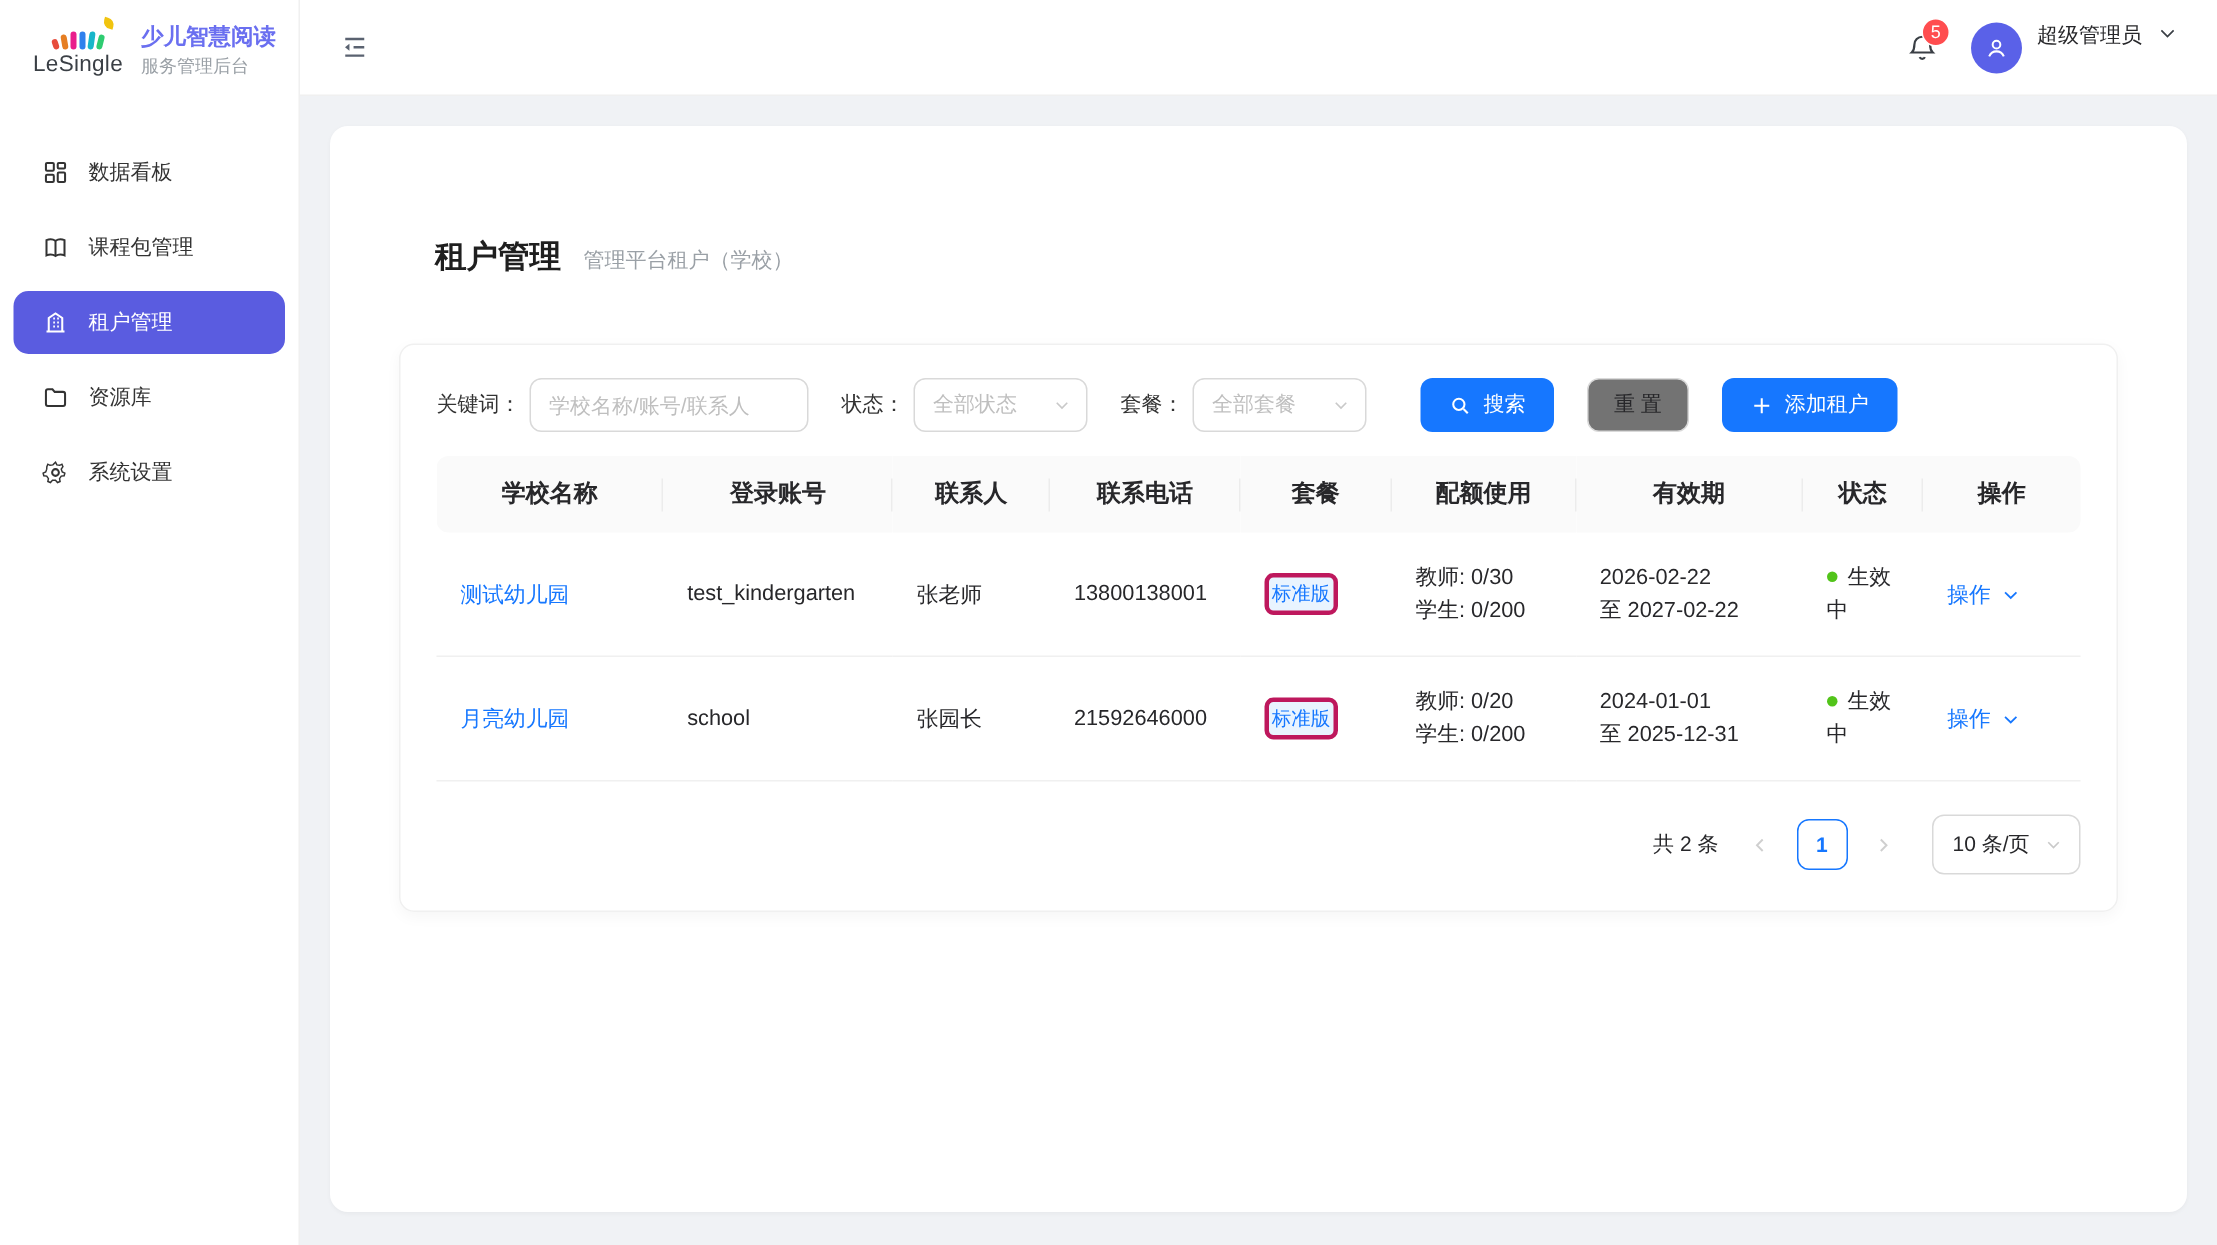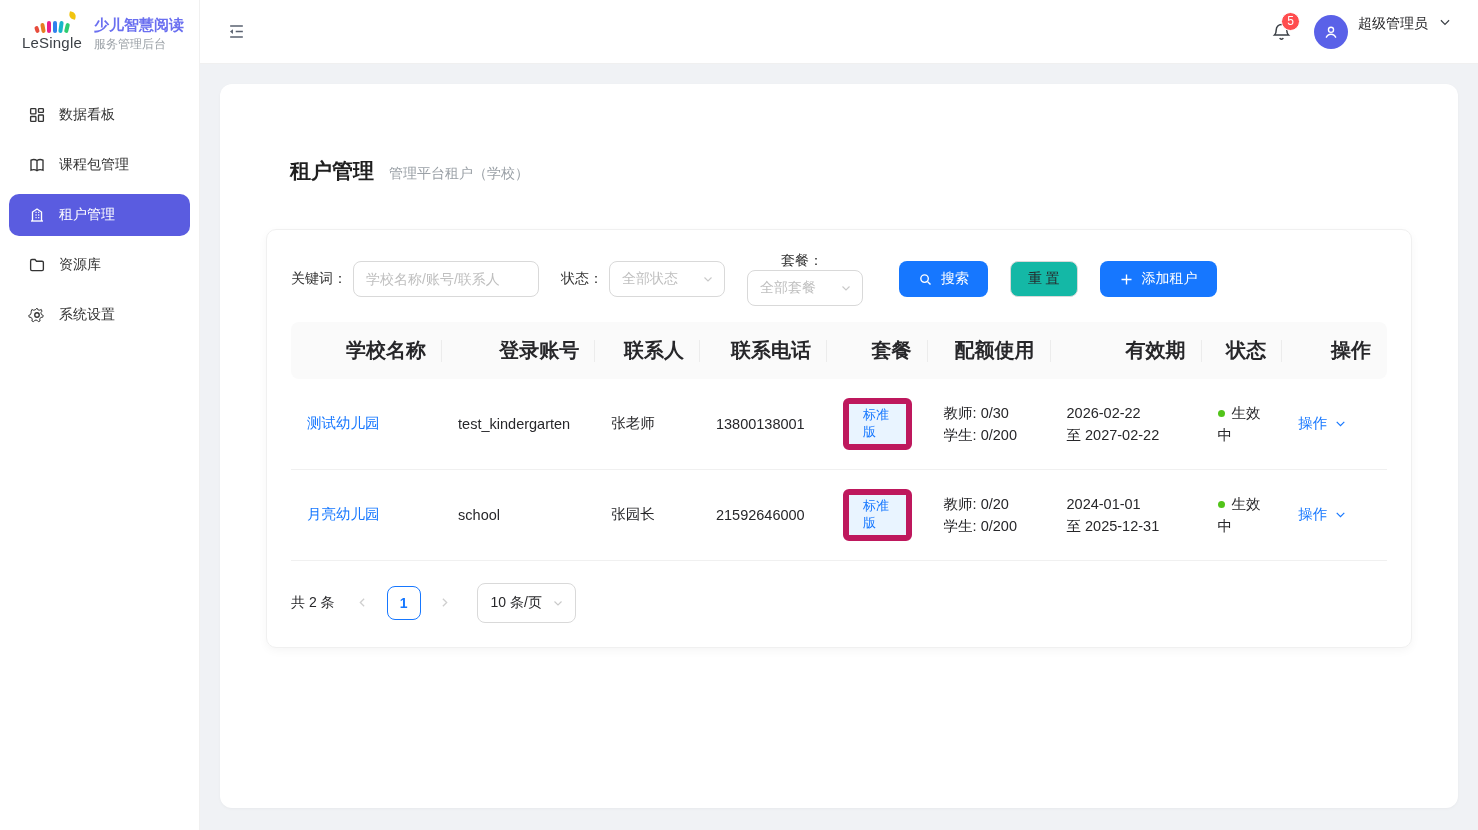--- a/index.html
+++ b/index.html
@@ -52,38 +52,38 @@
   
   .filter-row { display:flex; align-items:center; margin-bottom:16px; }
   .f-label { color:#333; margin-right:6px; white-space:nowrap; }
   .f-input { width:186px; height:36px; border:1px solid #d9d9d9; border-radius:8px; padding:0 12px; font-size:14px; color:#27272a; outline:none; font-family:inherit; }
   .f-input::placeholder { color:#bfbfbf; }
   .f-group { display:flex; align-items:center; margin-right:22px; }
   .f-select { width:116px; height:36px; border:1px solid #d9d9d9; border-radius:8px; padding:0 10px 0 12px; display:flex; align-items:center; justify-content:space-between; color:#bfbfbf; cursor:pointer; background:#fff; }
   .f-select .caret-sm { color:#c9c9c9; }
   .btn { height:36px; border-radius:8px; border:none; display:inline-flex; align-items:center; justify-content:center; gap:8px; font-size:14px; cursor:pointer; font-family:inherit; }
   .btn-primary { background:#1677ff; color:#fff; padding:0 19px; }
-  .btn-default { background:#14b8a6; color:#27272a; border:1px solid #d9d9d9; padding:16px 17px;font-family:Liberation Serif, serif; } .ml22 { margin-left:22px; }
+  .btn-default { background:#737373; color:#27272a; border:1px solid #d9d9d9; padding:16px 17px; } .ml22 { margin-left:22px; }
 
   
   table { width:100%; border-collapse:collapse; table-layout:fixed; }
-  thead th { background:#fafafa; text-align:right; font-weight:700; font-size:20px; color:#27272a; padding:15px 16px; position:relative; }
+  thead th { background:#fafafa; text-align:center; font-weight:700; font-size:16px; color:#27272a; padding:15px 16px; position:relative; }
   thead th:first-child { border-radius:8px 0 0 8px; }
   thead th:last-child { border-radius:0 8px 8px 0; }
   thead th:not(:last-child)::after { content:""; position:absolute; right:0; top:50%; transform:translateY(-50%); width:1px; height:22px; background:#ececec; }
   tbody td { padding:19px 16px; border-bottom:1px solid #f0f0f0; font-size:14.5px; color:#27272a; vertical-align:middle; }
   .link { color:#1677ff; cursor:pointer; text-decoration:none; }
-  .tag-plan { display:inline-block; padding:3px 14px; font-size:13px; color:#1677ff; background:#e9f4ff; border:6px solid #be185d; border-radius:6px; line-height:1.3; }
+  .tag-plan { display:inline-block; padding:3px 2px; font-size:13px; color:#1677ff; background:#e9f4ff; border:3px solid #be185d; border-radius:6px; line-height:1.3; }
   .two-line div { line-height:22px; }
   .status-cell { display:inline-block; max-width:56px; line-height:22px; }
   .dot { display:inline-block; width:7px; height:7px; border-radius:50%; background:#52c41a; margin-right:7px; position:relative; top:-1px; }
   .op-link { color:#1677ff; display:inline-flex; align-items:center; gap:7px; cursor:pointer; white-space:nowrap; }
 
   
-  .pager { display:flex; align-items:center; justify-content:flex-start; margin-top:22px; gap:10px; }
+  .pager { display:flex; align-items:center; justify-content:flex-end; margin-top:22px; gap:10px; }
   .pager-total { color:#27272a; margin-right:4px; }
   .pg-arrow { width:28px; height:32px; display:flex; align-items:center; justify-content:center; color:#cfcfcf; cursor:pointer; }
   .pg-num { width:34px; height:34px; border:1px solid #1677ff; color:#1677ff; border-radius:8px; display:flex; align-items:center; justify-content:center; font-weight:600; background:#fff; cursor:pointer; }
   .pg-size { height:40px; border:1px solid #d9d9d9; border-radius:8px; background:#fff; display:flex; align-items:center; gap:10px; padding:0 11px 0 13px; color:#27272a; cursor:pointer; margin-left:8px; }
   .pg-size .caret-sm { color:#c9c9c9; }
   svg { display:block; }
 </style>
 </head>
 <body>
 
@@ -216,21 +216,21 @@
               <span class="f-label">状态：</span>
               <div class="f-select">
                 <span>全部状态</span>
                 <span class="caret-sm">
                   <svg viewBox="0 0 24 24" width="12" height="12" fill="none" stroke="currentColor" stroke-width="2.2">
                       <path d="M5 9l7 7 7-7"></path>
                     </svg>
                 </span>
               </div>
             </div>
-            <div class="f-group" style="margin-right:14px;flex-direction:column;">
+            <div class="f-group" style="margin-right:14px;">
               <span class="f-label">套餐：</span>
               <div class="f-select">
                 <span>全部套餐</span>
                 <span class="caret-sm">
                   <svg viewBox="0 0 24 24" width="12" height="12" fill="none" stroke="currentColor" stroke-width="2.2">
                       <path d="M5 9l7 7 7-7"></path>
                     </svg>
                 </span>
               </div>
             </div>

